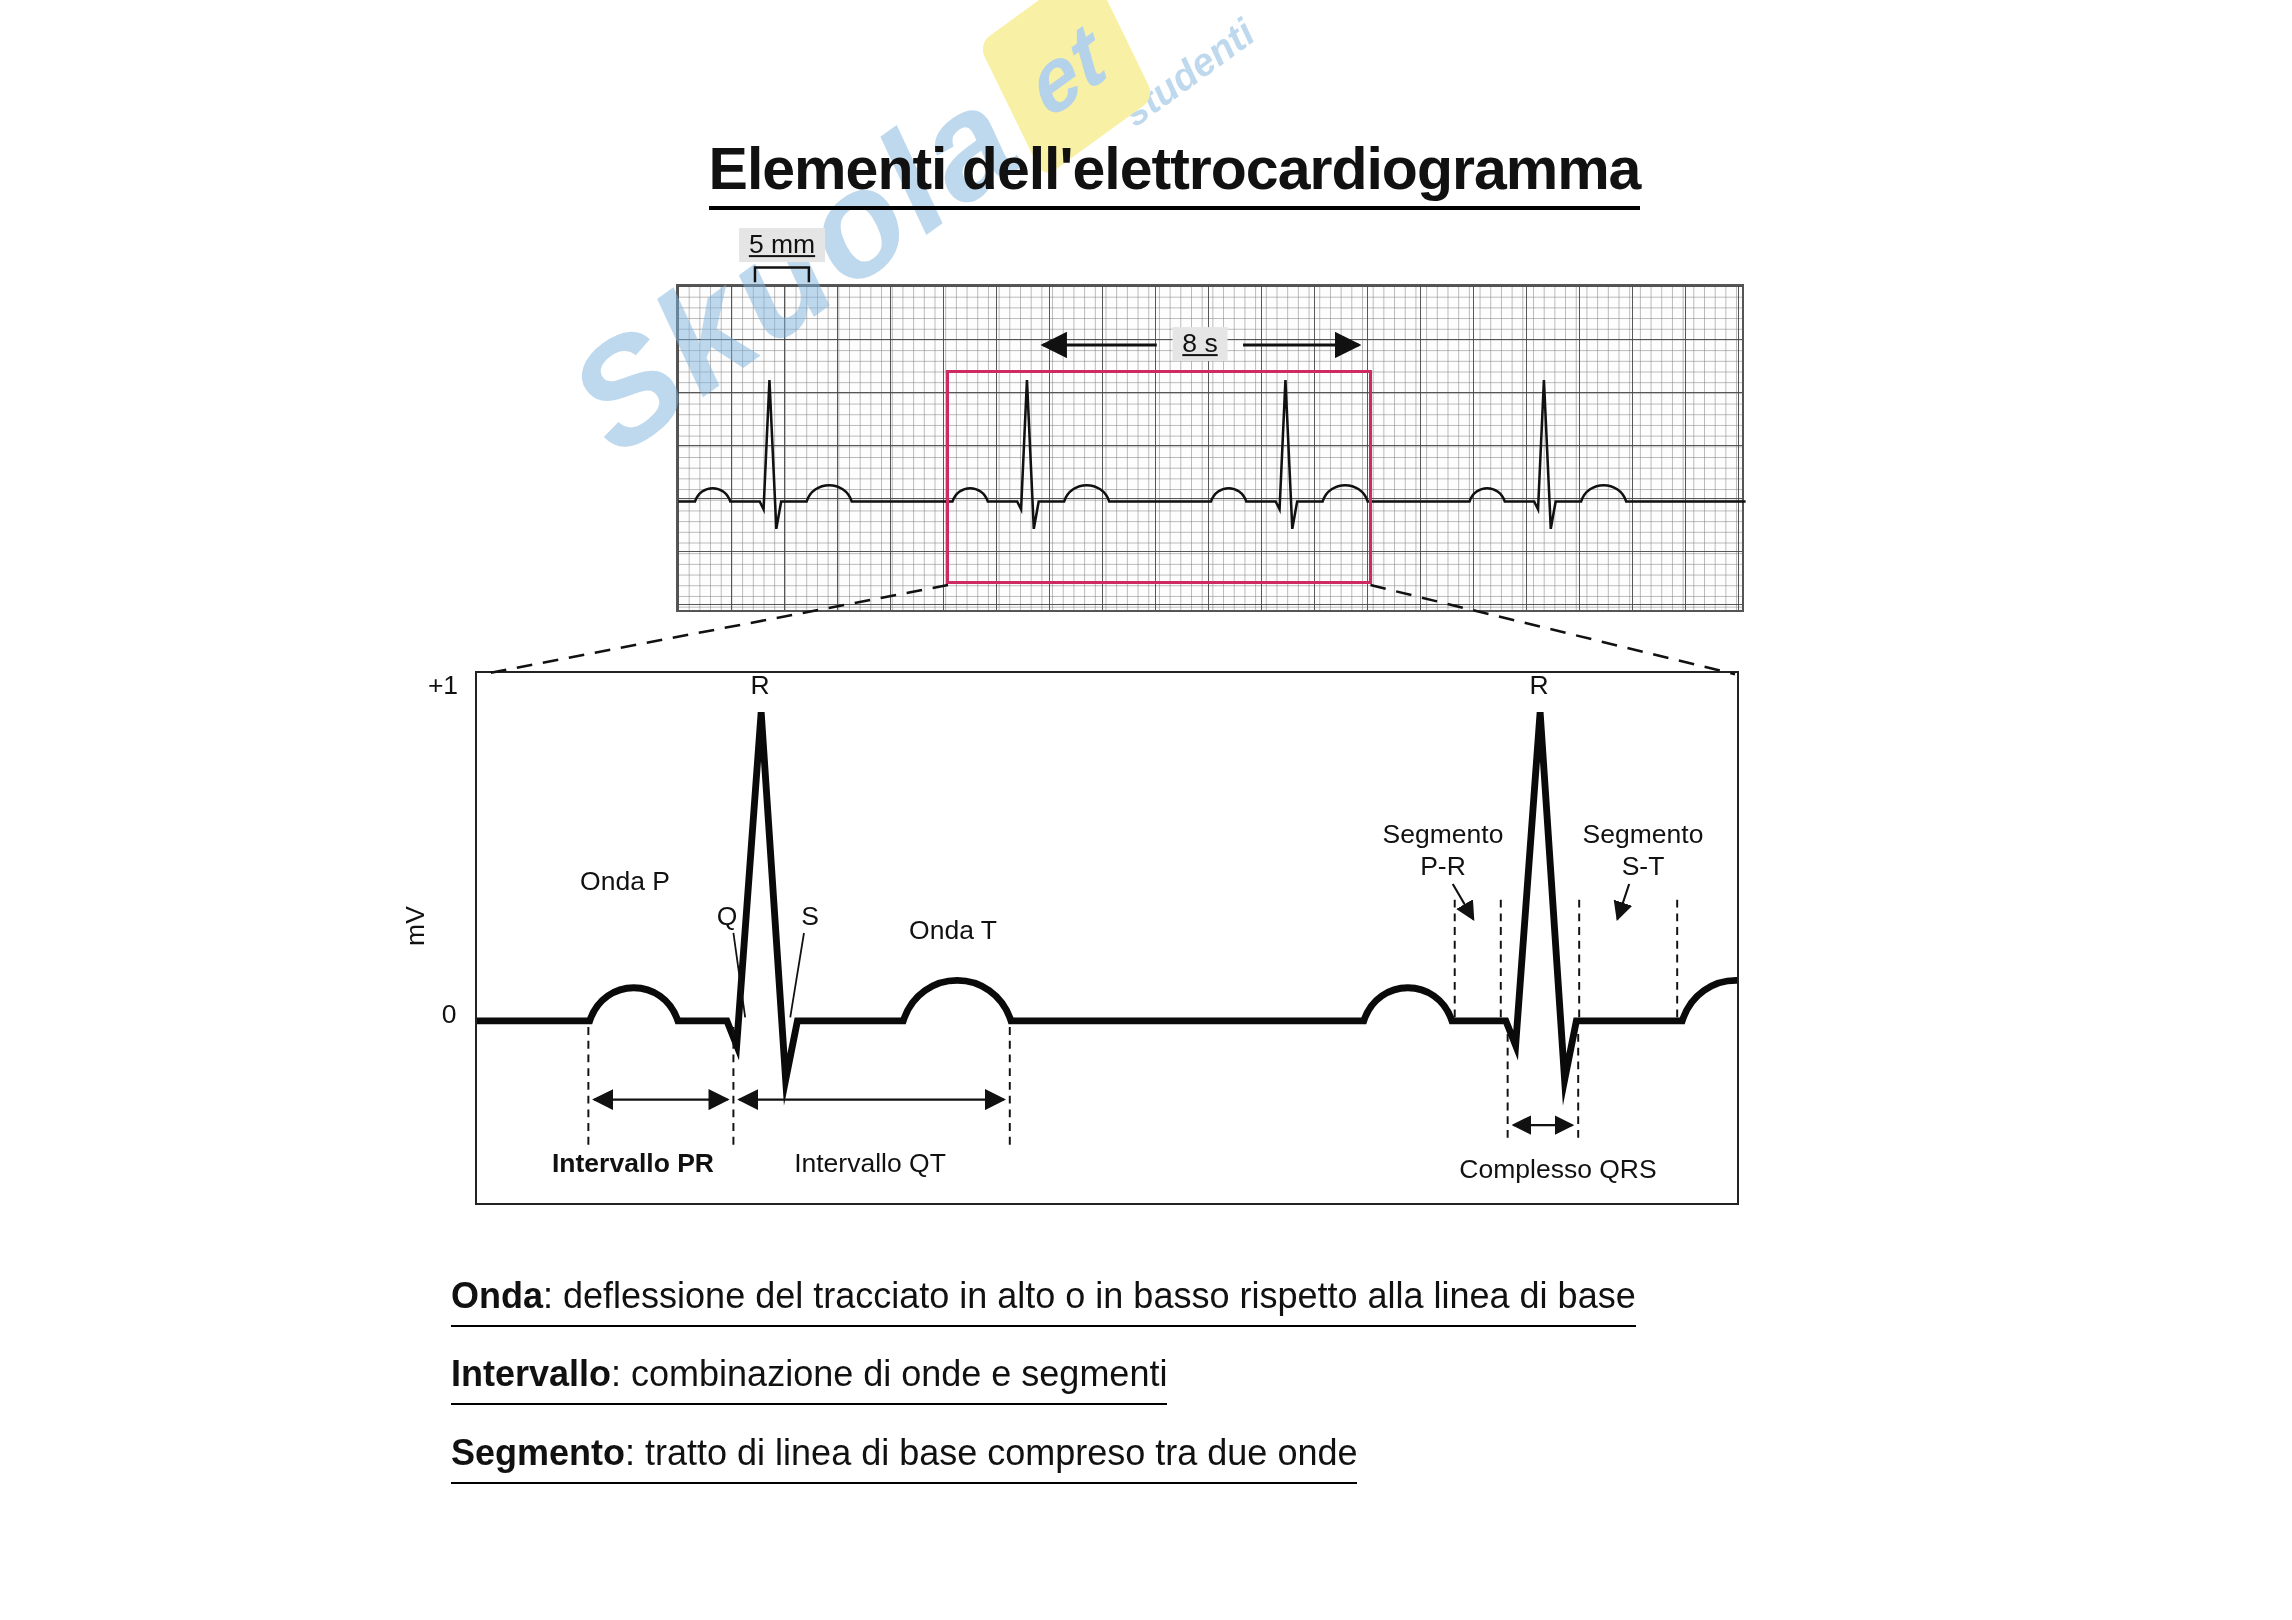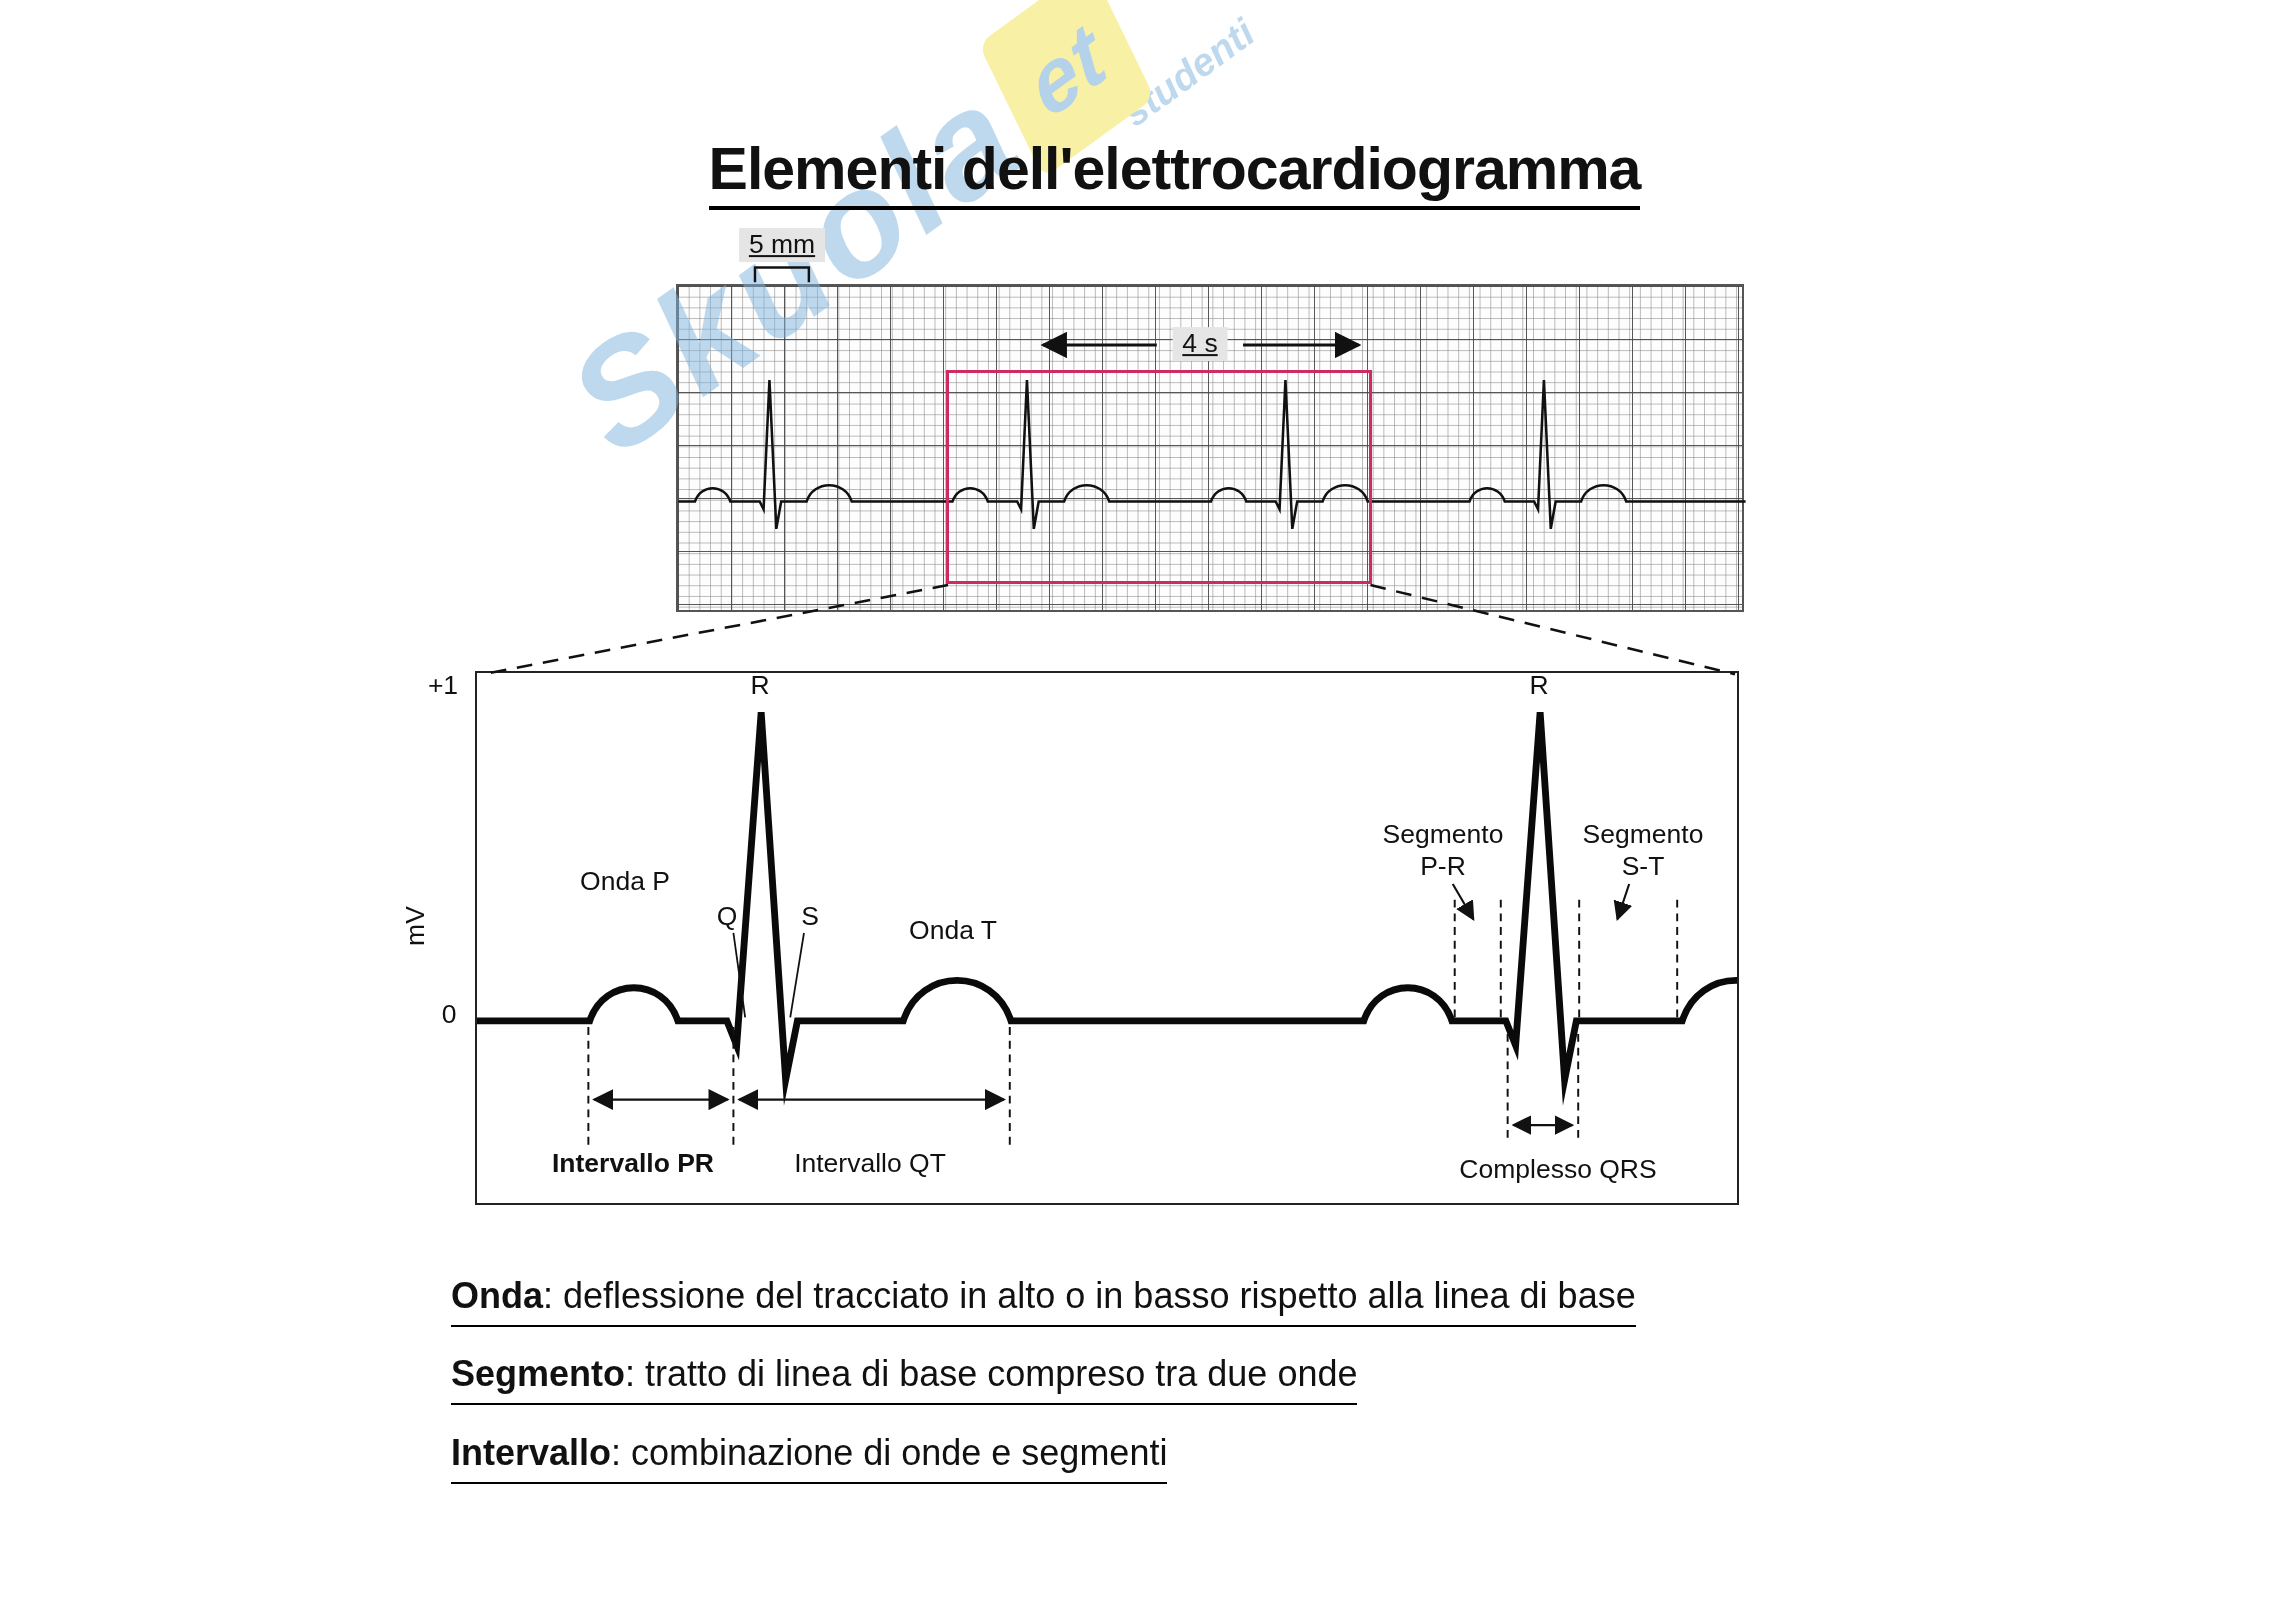--- a/index.html
+++ b/index.html
@@ -140,21 +140,21 @@
 
     <line x1="1482" y1="902" x2="1503" y2="938" stroke="#111" stroke-width="2.2" marker-end="url(#ah)"></line>
     <line x1="1662" y1="902" x2="1650" y2="938" stroke="#111" stroke-width="2.2" marker-end="url(#ah)"></line>
 
     <line x1="1538" y1="1055" x2="1538" y2="1162" stroke="#111" stroke-width="2" stroke-dasharray="8 6"></line>
     <line x1="1610" y1="1055" x2="1610" y2="1162" stroke="#111" stroke-width="2" stroke-dasharray="8 6"></line>
     <line x1="1544" y1="1148" x2="1604" y2="1148" stroke="#111" stroke-width="2.2" marker-start="url(#ah)" marker-end="url(#ah)"></line>
   </svg>
 
   <div class="lbl boxed" style="left:782px; top:245px;">5 mm</div>
-  <div class="lbl boxed" style="left:1200px; top:344px;">4 s</div>
+  <div class="lbl boxed" style="left:1200px; top:344px;">8 s</div>
 
   <div class="lbl" style="left:443px; top:686px;">+1</div>
   <div class="lbl" style="left:449px; top:1015px;">0</div>
   <div class="lbl rot90" style="left:416px; top:926px;">mV</div>
 
   <div class="lbl" style="left:760px; top:686px;">R</div>
   <div class="lbl" style="left:1539px; top:686px;">R</div>
   <div class="lbl" style="left:727px; top:917px;">Q</div>
   <div class="lbl" style="left:810px; top:917px;">S</div>
   <div class="lbl" style="left:625px; top:882px;">Onda P</div>
@@ -172,23 +172,23 @@
   <div class="lbl" style="left:633px; top:1164px;font-weight:bold;">Intervallo PR</div>
   <div class="lbl" style="left:870px; top:1164px;">Intervallo QT</div>
   <div class="lbl" style="left:1558px; top:1170px;">Complesso QRS</div>
 
   <div class="abs defs">
     <div class="def">
       <span class="term">Onda</span>
         <span>: deflessione del tracciato in alto o in basso rispetto alla linea di base</span>
     </div>
     <div class="def">
+      <span class="term">Intervallo</span>
+        <span>: combinazione di onde e segmenti</span>
+    </div>
+    <div class="def">
       <span class="term">Segmento</span>
         <span>: tratto di linea di base compreso tra due onde</span>
-    </div>
-    <div class="def">
-      <span class="term">Intervallo</span>
-        <span>: combinazione di onde e segmenti</span>
     </div>
   </div>
 
 </div>
 
 
 </body></html>

